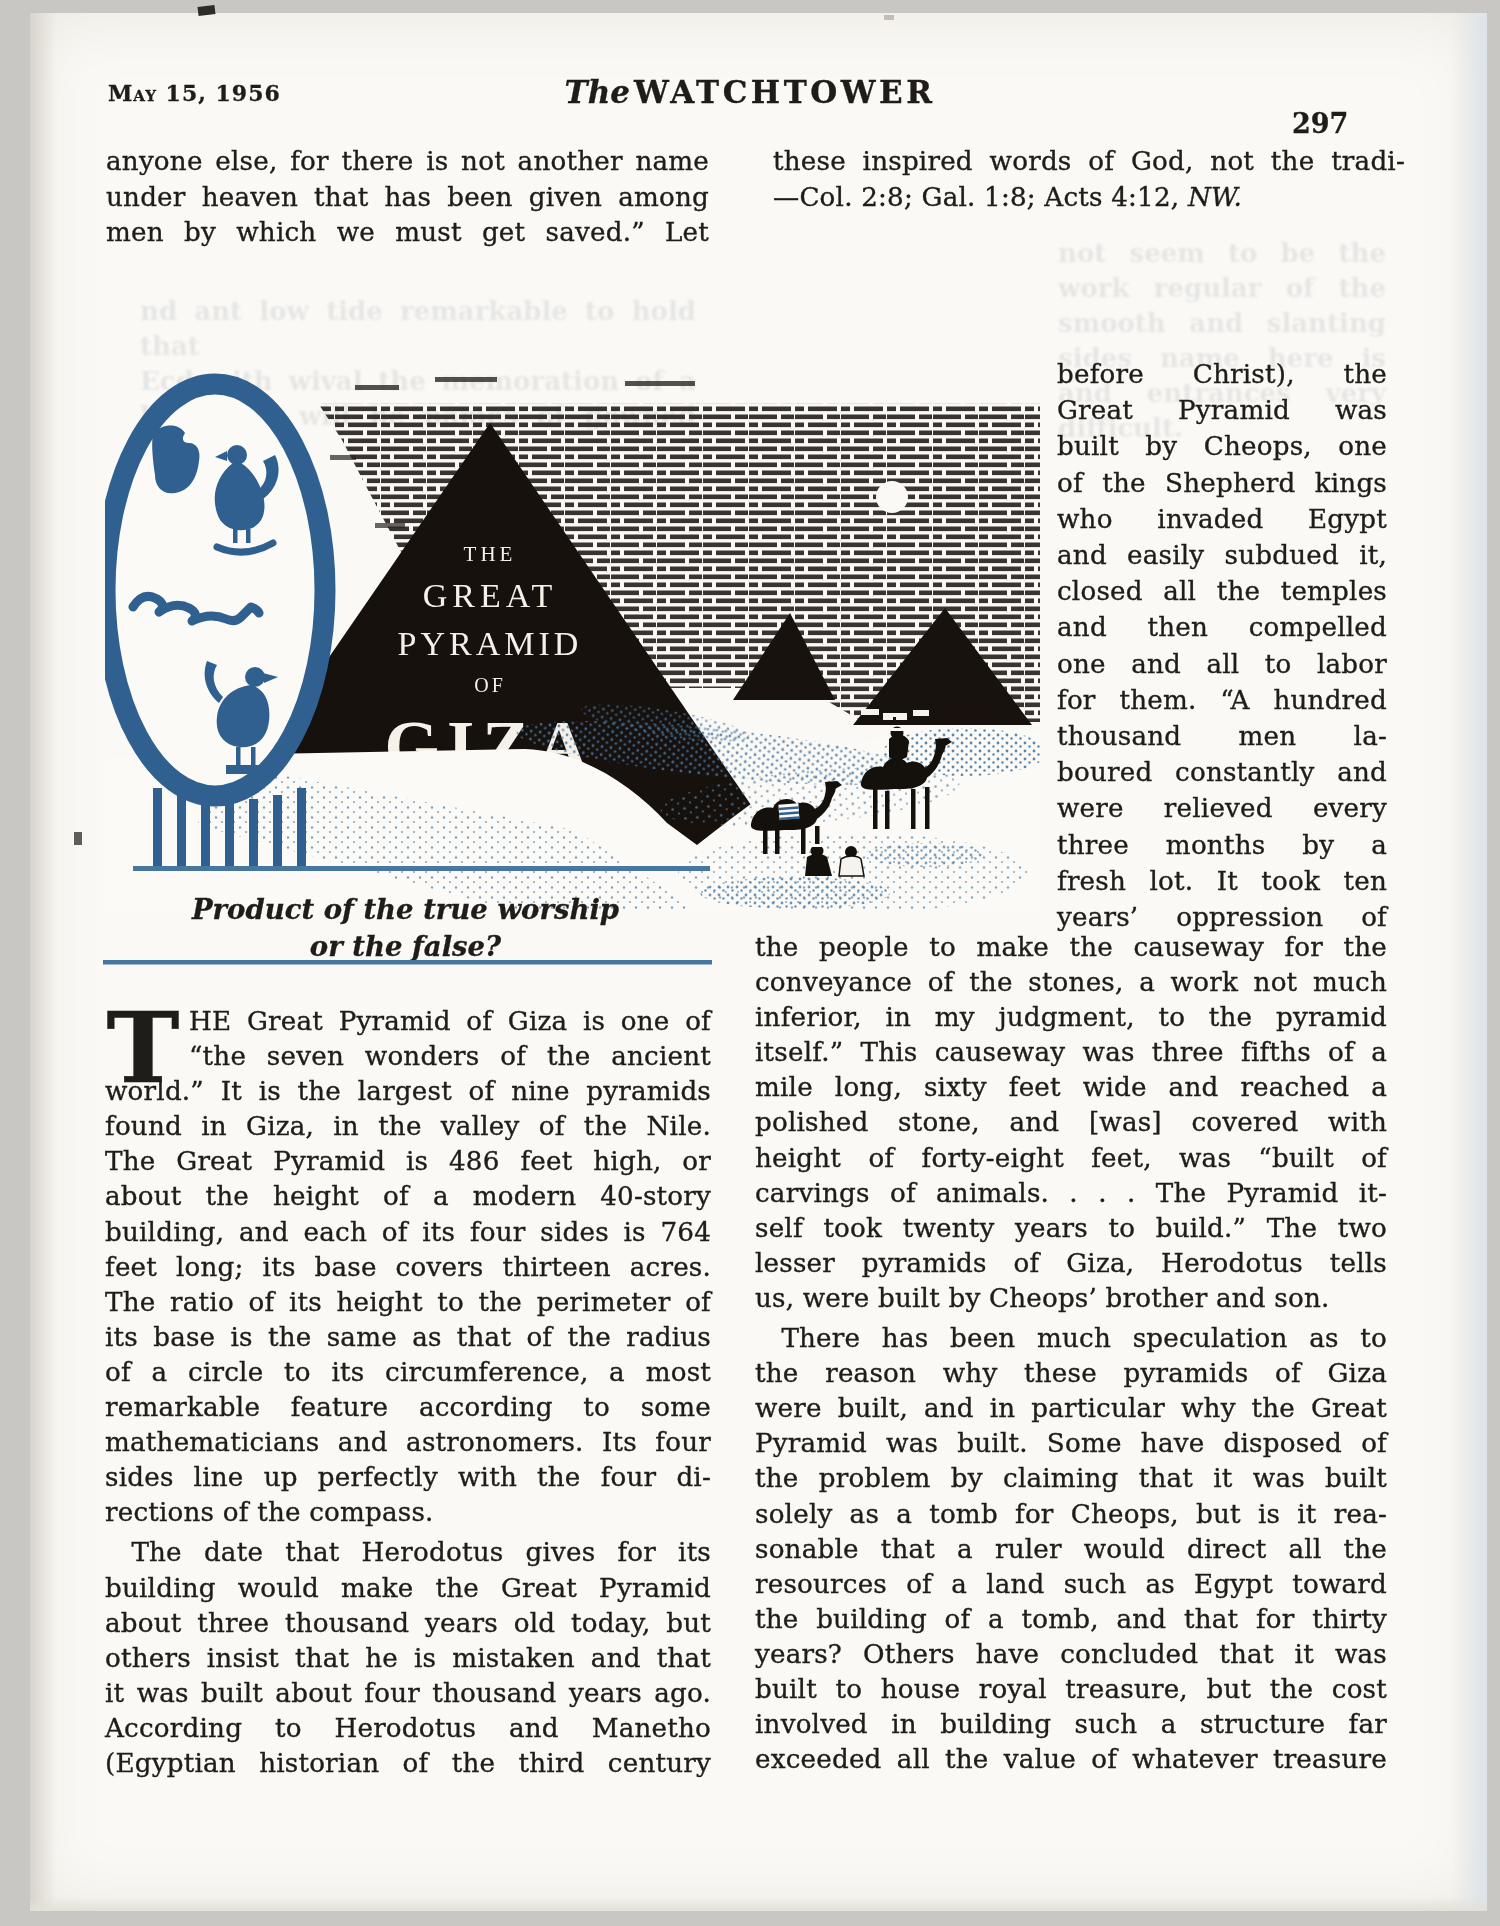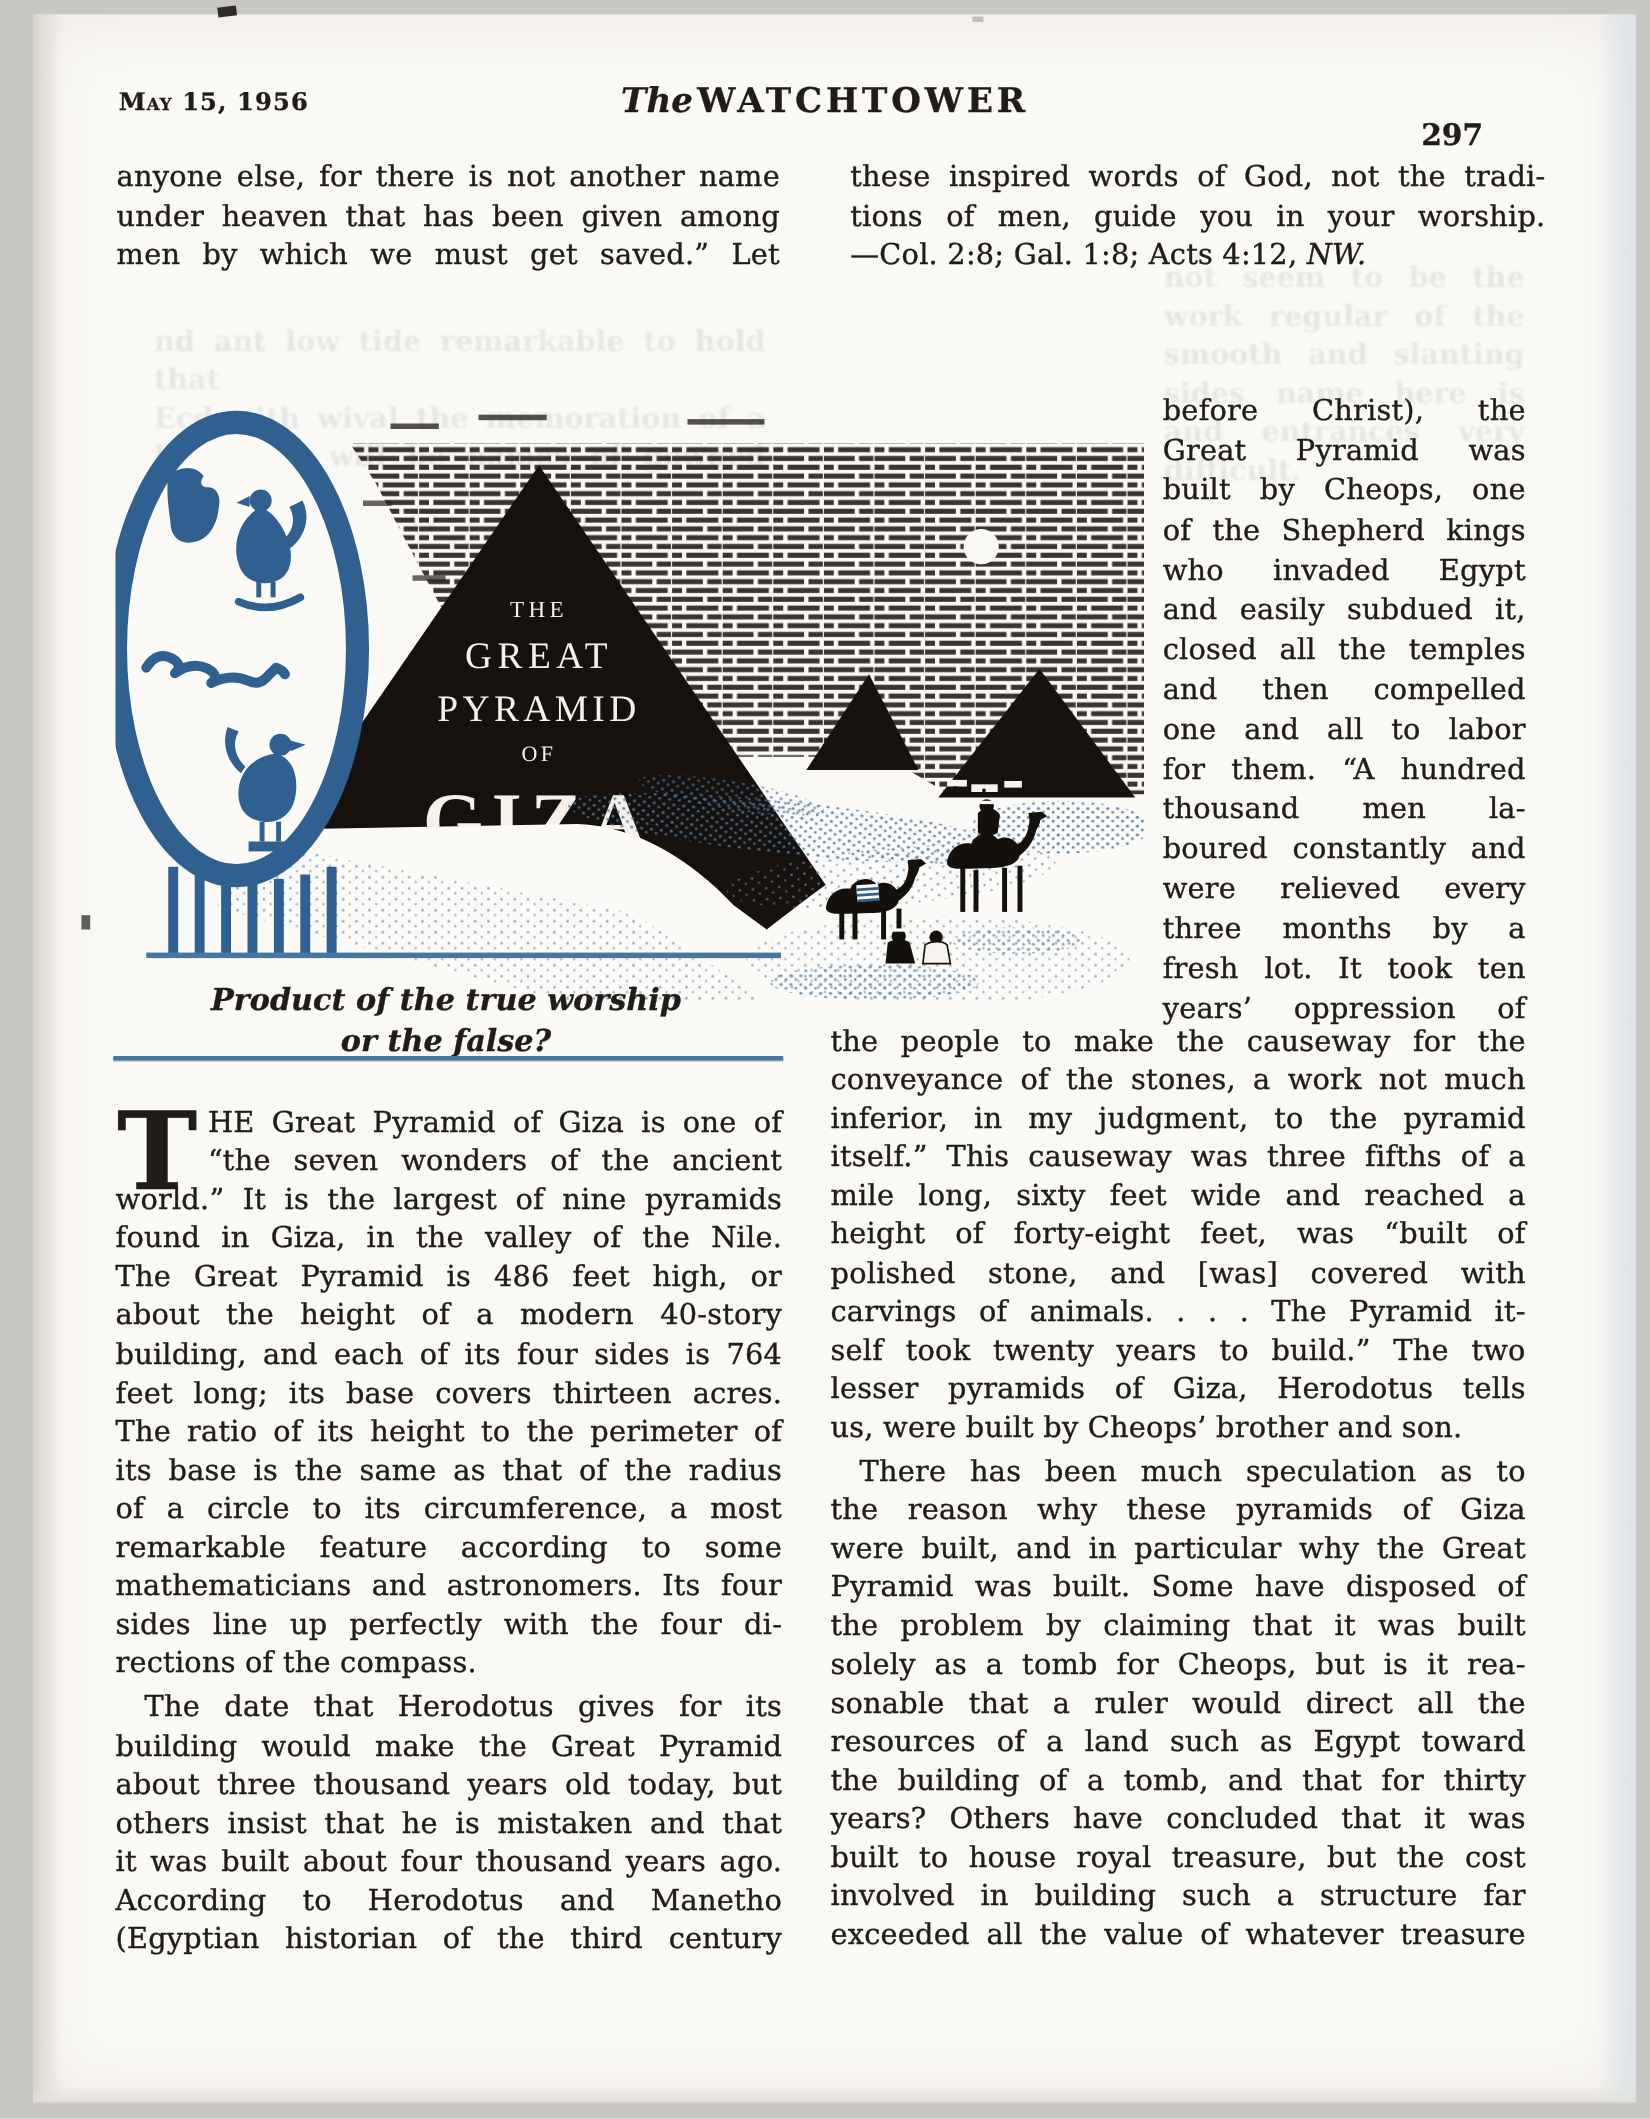--- a/index.html
+++ b/index.html
@@ -94,21 +94,20 @@
   </div>
   <div class="abs hdr-num">297</div>
 
   <div class="abs bodycopy intro-left">
       <div class="jline">anyone else, for there is not another name</div>
       <div class="jline">under heaven that has been given among</div>
       <div class="jline">men by which we must get saved.” Let</div>
     </div>
   <div class="abs bodycopy intro-right">
       <div class="jline">these inspired words of God, not the tradi-</div>
-      <div class="jline">tions of men, guide you in your worship.</div>
       <div class="jline nat">—Col. 2:8; Gal. 1:8; Acts 4:12, <i>NW.</i></div>
     </div>
 
   <div class="abs ghost" style="left:140px;top:294px;width:556px;">
       <div class="jline">nd ant low tide remarkable to hold that</div>
       <div class="jline">Ecd with wival the memoration of a</div>
       <div class="jline">hem tass will be names of gowned</div>
     </div>
   <div class="abs ghost" style="left:1058px;top:236px;width:328px;">
       <div class="jline">not seem to be the work regular of the</div>
@@ -309,22 +308,22 @@
       </div>
   </div>
 
   <div class="abs bodycopy article-right">
     <div>
         <div class="jline">the people to make the causeway for the</div>
         <div class="jline">conveyance of the stones, a work not much</div>
         <div class="jline">inferior, in my judgment, to the pyramid</div>
         <div class="jline">itself.” This causeway was three fifths of a</div>
         <div class="jline">mile long, sixty feet wide and reached a</div>
+        <div class="jline">polished stone, and [was] covered with</div>
         <div class="jline">height of forty-eight feet, was “built of</div>
-        <div class="jline">polished stone, and [was] covered with</div>
         <div class="jline">carvings of animals. . . . The Pyramid it-</div>
         <div class="jline">self took twenty years to build.” The two</div>
         <div class="jline">lesser pyramids of Giza, Herodotus tells</div>
         <div class="jline nat">us, were built by Cheops’ brother and son.</div>
       </div>
     <div class="para2">
         <div class="jline"> There has been much speculation as to</div>
         <div class="jline">the reason why these pyramids of Giza</div>
         <div class="jline">were built, and in particular why the Great</div>
         <div class="jline">Pyramid was built. Some have disposed of</div>

